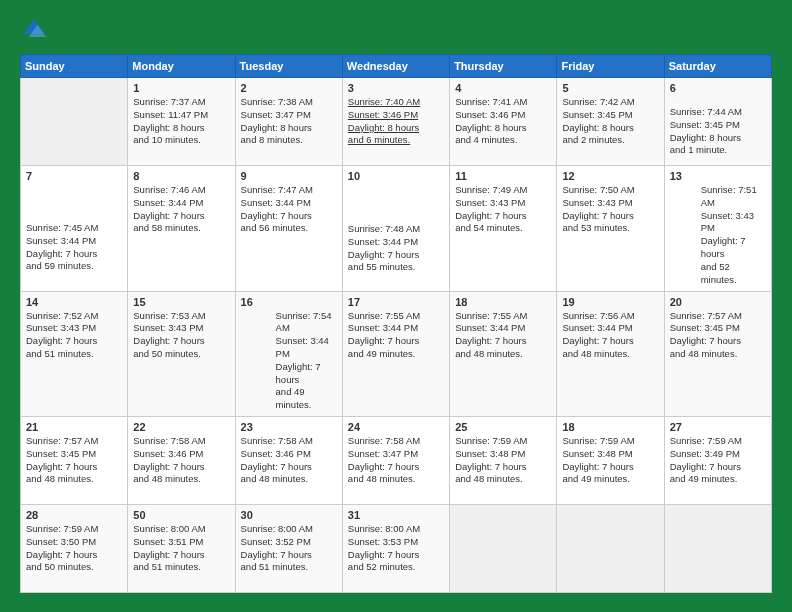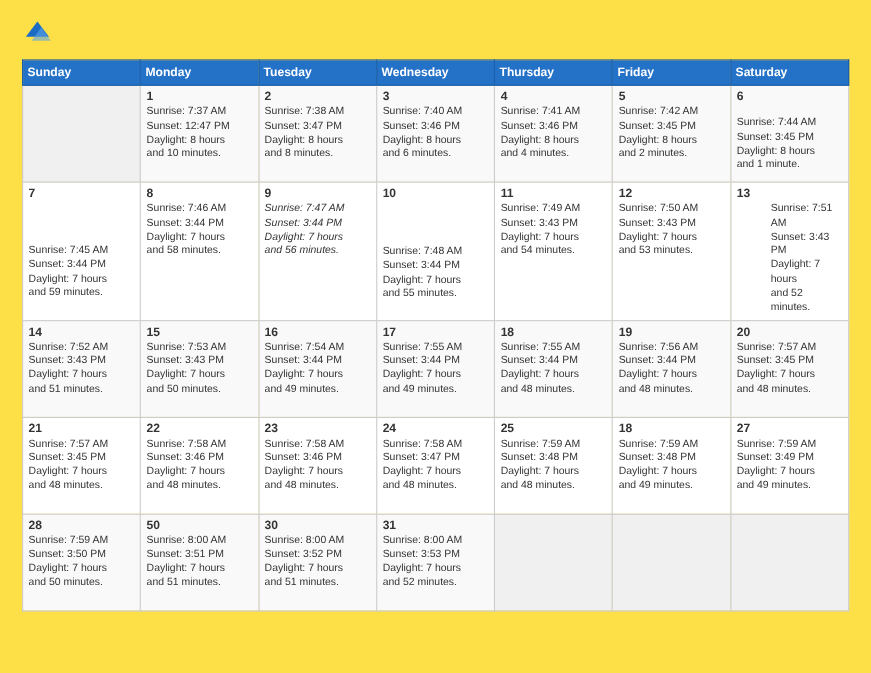--- a/index.html
+++ b/index.html
@@ -6,21 +6,21 @@
     body {
       font-family: Arial, sans-serif;
       background: #fff;
       width: 792px;
       height: 612px;
       overflow: hidden;
     }
     .page {
       width: 792px;
       height: 612px;
-      background: #fde047;
+      background: #15803d;
       padding: 16px 20px 12px 20px;
     }
     .header {
       display: flex;
       justify-content: space-between;
       align-items: flex-start;
       margin-bottom: 10px;
     }
     .logo {
       display: flex;
@@ -133,34 +133,34 @@
           <th>Friday</th>
           <th>Saturday</th>
         </tr>
     </thead>
     <tbody id="calendar-body">
     <tr>
           <td class="empty"></td>
           <td>
             <span class="day-number">1</span>
             <div class="day-info" style="white-space: pre-line;">Sunrise: 7:37 AM
-Sunset: 12:47 PM
+Sunset: 11:47 PM
 Daylight: 8 hours
 and 10 minutes.</div>
           </td>
           <td>
             <span class="day-number">2</span>
             <div class="day-info" style="white-space: pre-line;">Sunrise: 7:38 AM
 Sunset: 3:47 PM
 Daylight: 8 hours
 and 8 minutes.</div>
           </td>
           <td>
             <span class="day-number">3</span>
-            <div class="day-info" style="white-space: pre-line;">Sunrise: 7:40 AM
+            <div class="day-info" style="white-space: pre-line; text-decoration: underline;">Sunrise: 7:40 AM
 Sunset: 3:46 PM
 Daylight: 8 hours
 and 6 minutes.</div>
           </td>
           <td>
             <span class="day-number">4</span>
             <div class="day-info" style="white-space: pre-line;">Sunrise: 7:41 AM
 Sunset: 3:46 PM
 Daylight: 8 hours
 and 4 minutes.</div>
@@ -190,21 +190,21 @@
           </td>
           <td>
             <span class="day-number">8</span>
             <div class="day-info" style="white-space: pre-line;">Sunrise: 7:46 AM
 Sunset: 3:44 PM
 Daylight: 7 hours
 and 58 minutes.</div>
           </td>
           <td>
             <span class="day-number">9</span>
-            <div class="day-info" style="white-space: pre-line; font-style: italic;">Sunrise: 7:47 AM
+            <div class="day-info" style="white-space: pre-line;">Sunrise: 7:47 AM
 Sunset: 3:44 PM
 Daylight: 7 hours
 and 56 minutes.</div>
           </td>
           <td>
             <span class="day-number">10</span>
             <div class="day-info" style="white-space: pre-line; margin-top: 41px;">Sunrise: 7:48 AM
 Sunset: 3:44 PM
 Daylight: 7 hours
 and 55 minutes.</div>
@@ -241,21 +241,21 @@
           </td>
           <td>
             <span class="day-number">15</span>
             <div class="day-info" style="white-space: pre-line;">Sunrise: 7:53 AM
 Sunset: 3:43 PM
 Daylight: 7 hours
 and 50 minutes.</div>
           </td>
           <td>
             <span class="day-number">16</span>
-            <div class="day-info" style="white-space: pre-line;">Sunrise: 7:54 AM
+            <div class="day-info" style="white-space: pre-line; margin-left: 35px;">Sunrise: 7:54 AM
 Sunset: 3:44 PM
 Daylight: 7 hours
 and 49 minutes.</div>
           </td>
           <td>
             <span class="day-number">17</span>
             <div class="day-info" style="white-space: pre-line;">Sunrise: 7:55 AM
 Sunset: 3:44 PM
 Daylight: 7 hours
 and 49 minutes.</div>

